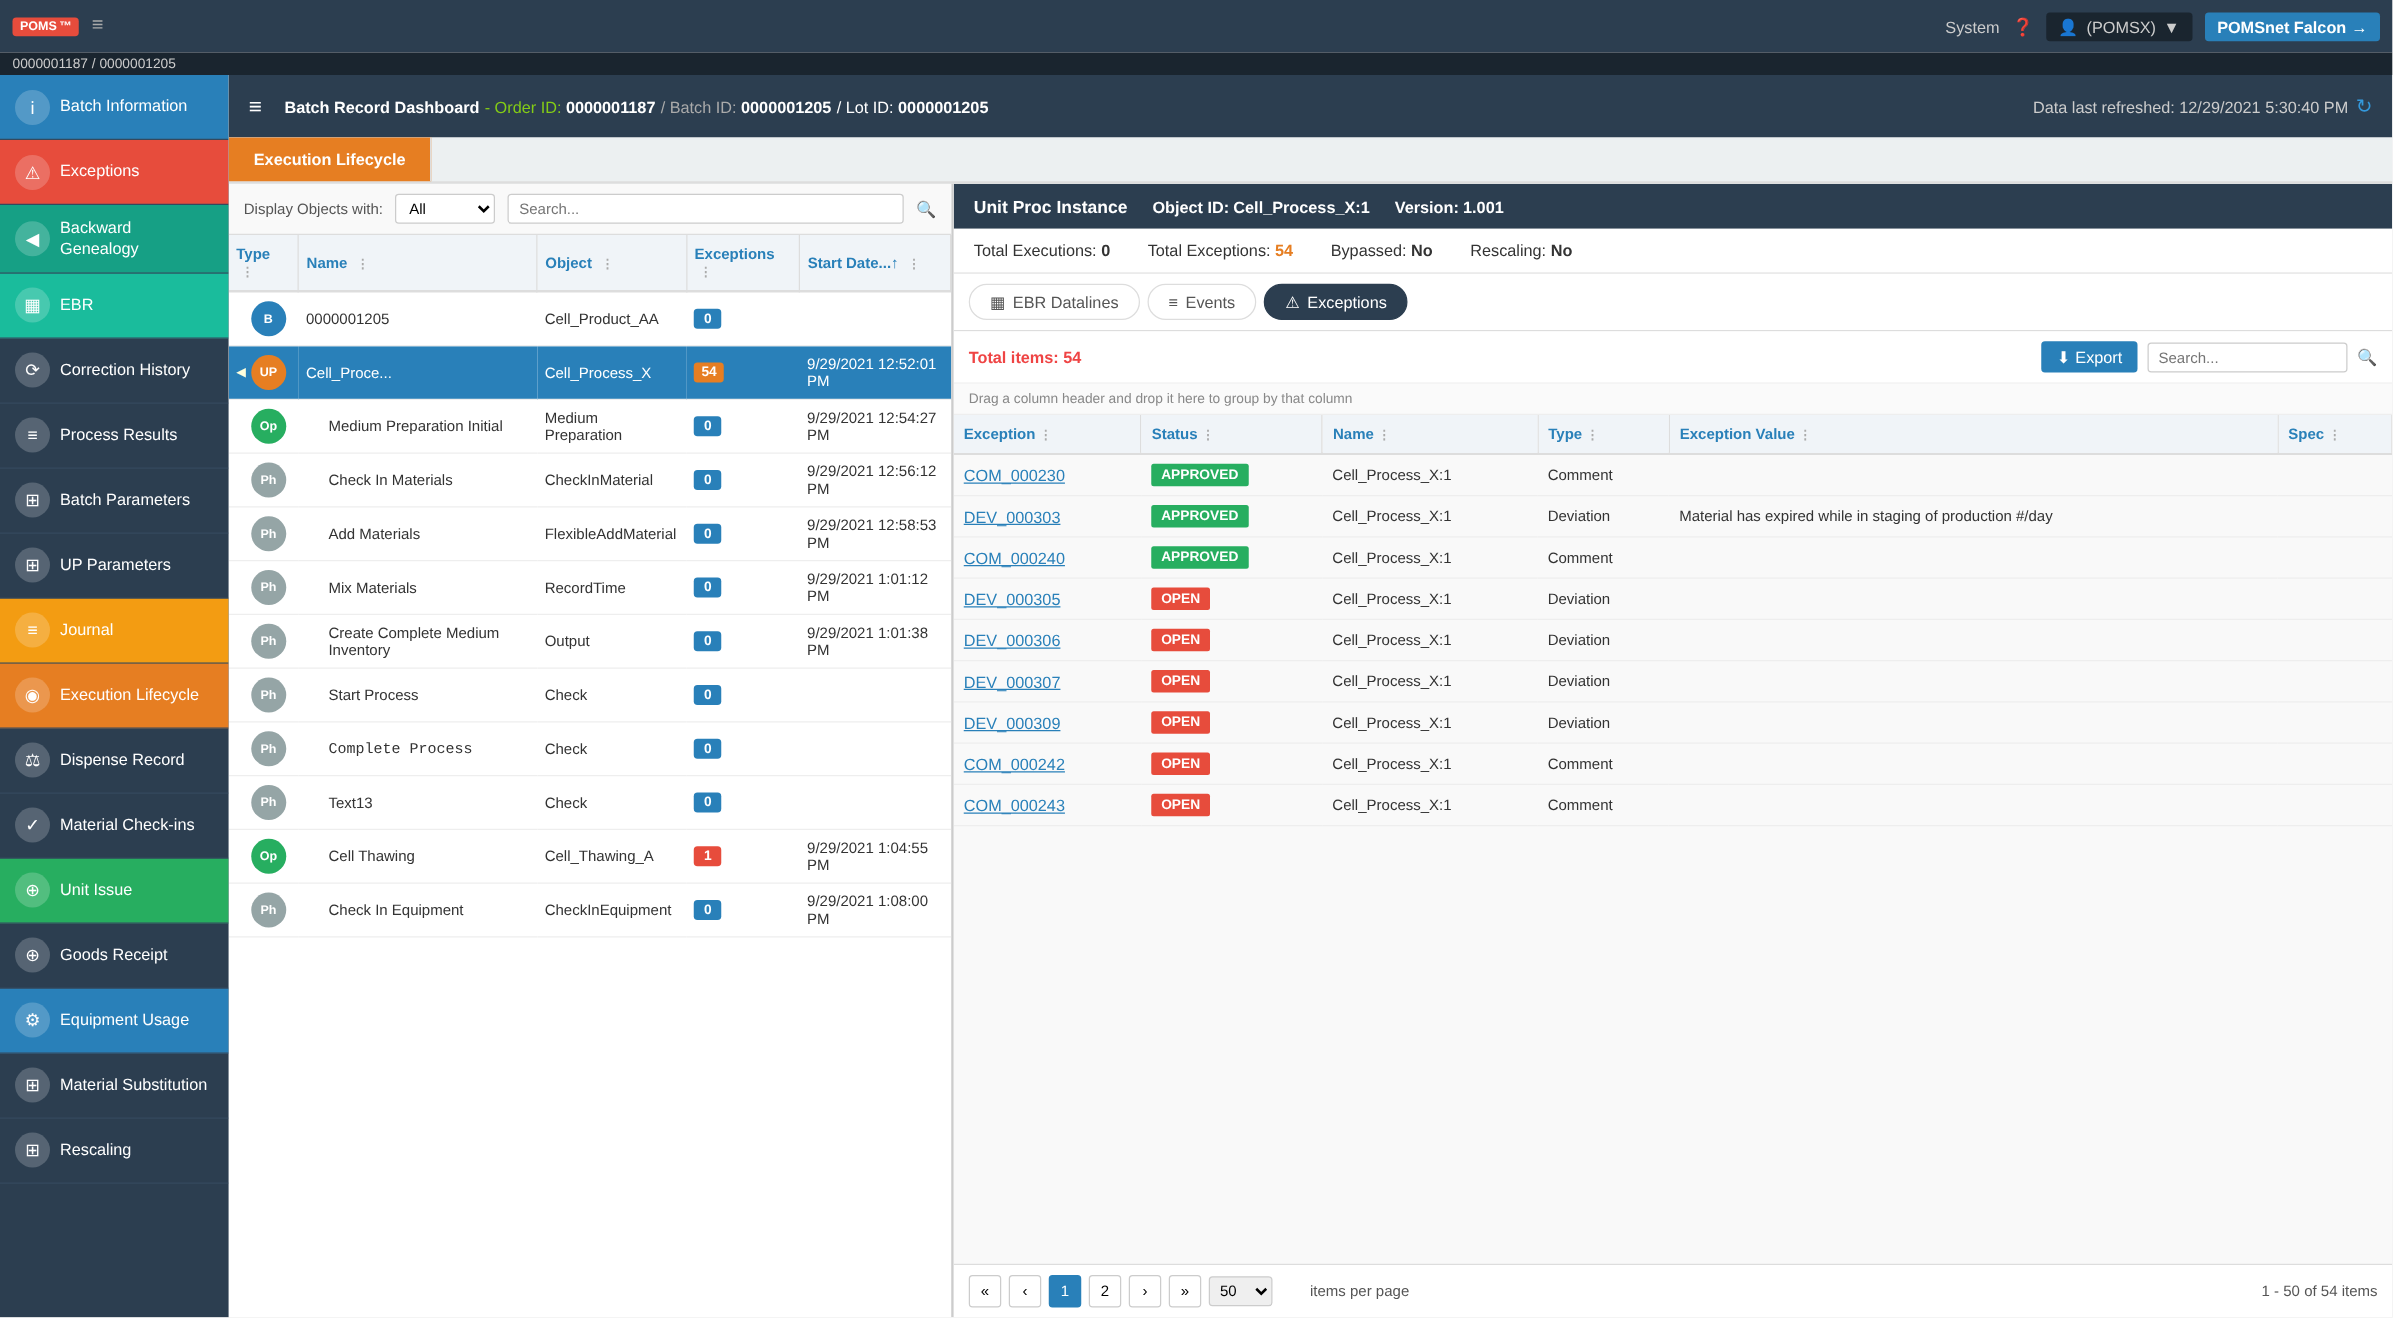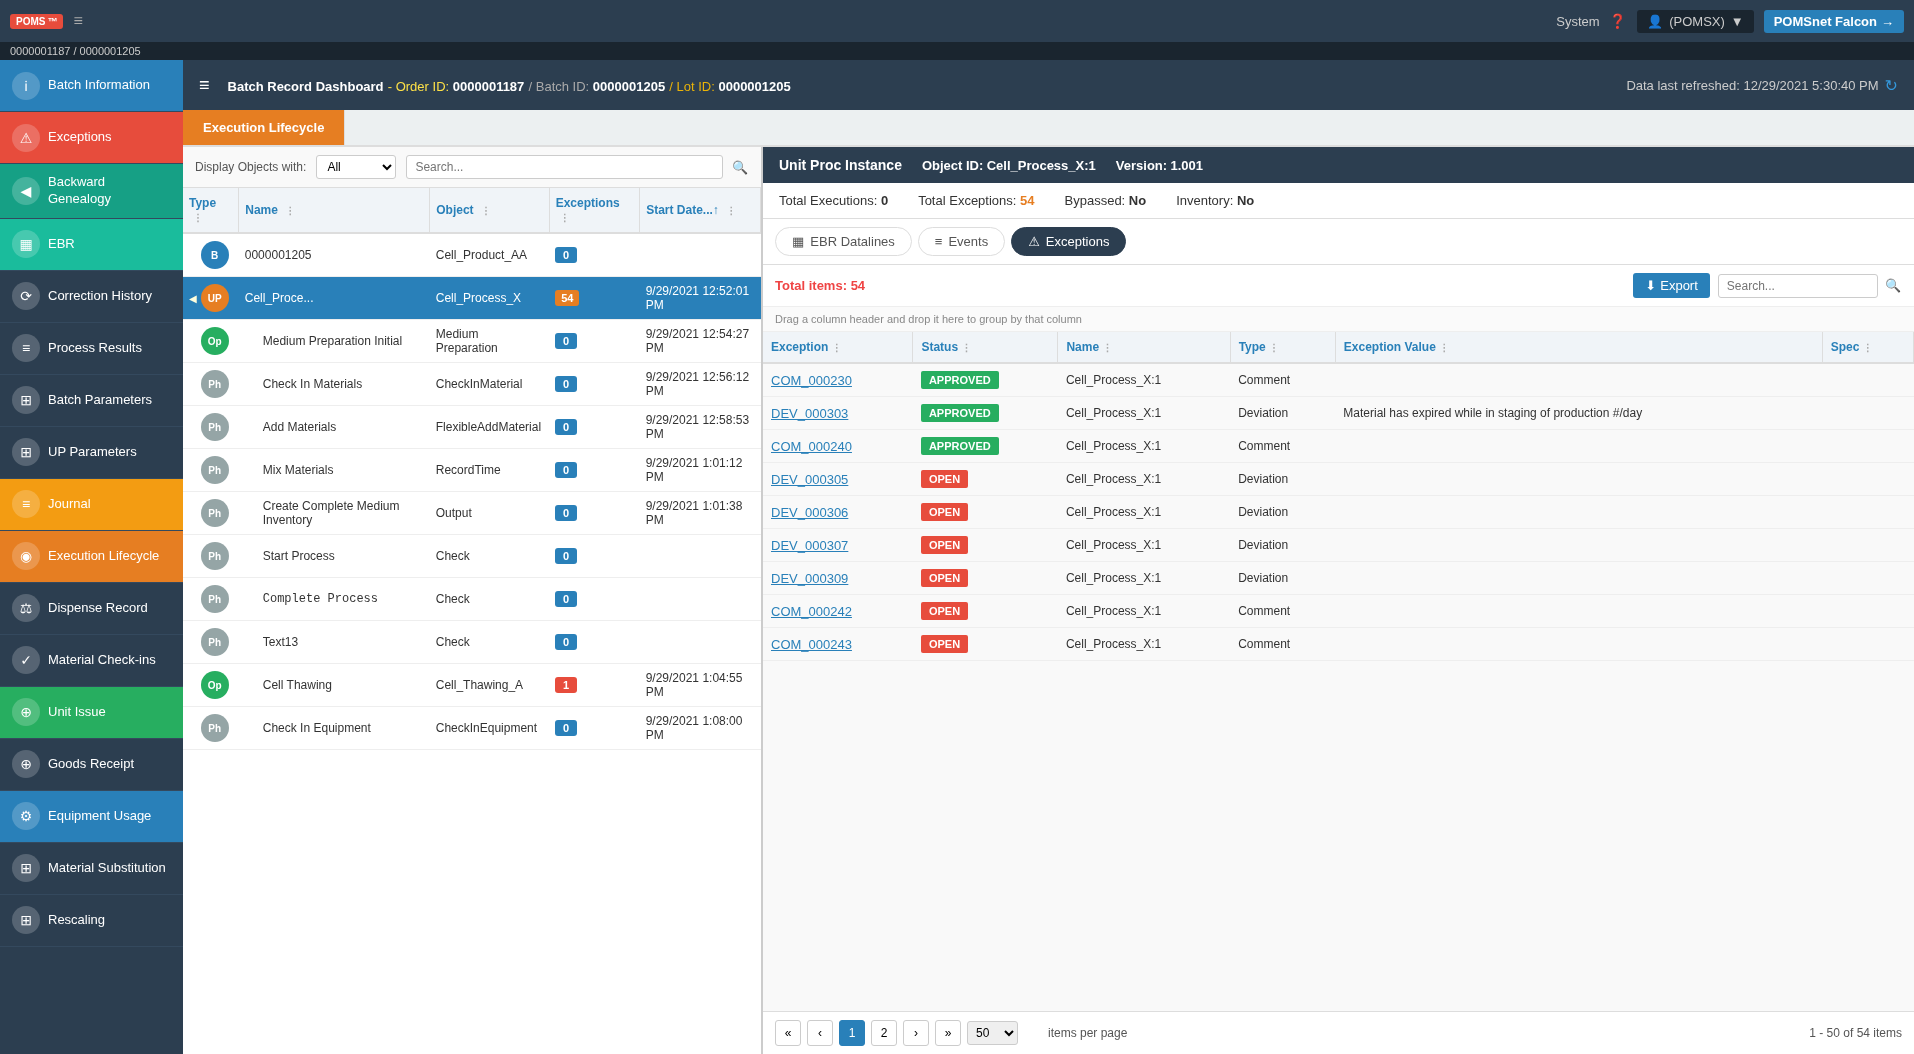--- a/index.html
+++ b/index.html
@@ -512,25 +512,25 @@
     </div>
   </div>
 
   <div class="content-area">
 
     <div class="content-header">
       <div style="display:flex; align-items:center; gap:10px;">
         <span class="menu-icon">≡</span>
         <div class="title">
           <span style="font-weight:bold; color:white;">Batch Record Dashboard</span>
-          <span style="color:#fde047;text-align:center;"> - Order ID: </span>
+          <span style="color:#84cc16;text-align:center;"> - Order ID: </span>
           <span style="font-weight:bold; color:white;">0000001187</span>
           <span style="color:#aaa;margin-top:37px;"> / Batch ID: </span>
           <span style="font-weight:bold; color:white;">0000001205</span>
-          <span style="color:#eab308;margin-top:26px;">/ Lot ID: </span>
+          <span style="color:#ffffff;margin-top:26px;">/ Lot ID: </span>
           <span style="font-weight:bold; color:white;">0000001205</span>
         </div>
       </div>
       <div class="refresh-info">
         <span>Data last refreshed: 12/29/2021 5:30:40 PM</span>
         <span class="refresh-btn">↻</span>
       </div>
     </div>
 
     <div class="tab-bar">
@@ -731,21 +731,21 @@
           </div>
           <div class="stat-item">
             <span>Total Exceptions:</span>
             <span class="val orange">54</span>
           </div>
           <div class="stat-item">
             <span>Bypassed:</span>
             <span class="val">No</span>
           </div>
           <div class="stat-item">
-            <span>Inventory:</span>
+            <span>Rescaling:</span>
             <span class="val">No</span>
           </div>
         </div>
 
         <div class="sub-tabs">
           <div class="sub-tab">
             <span class="tab-icon">▦</span>
             <span>EBR Datalines</span>
           </div>
           <div class="sub-tab">

